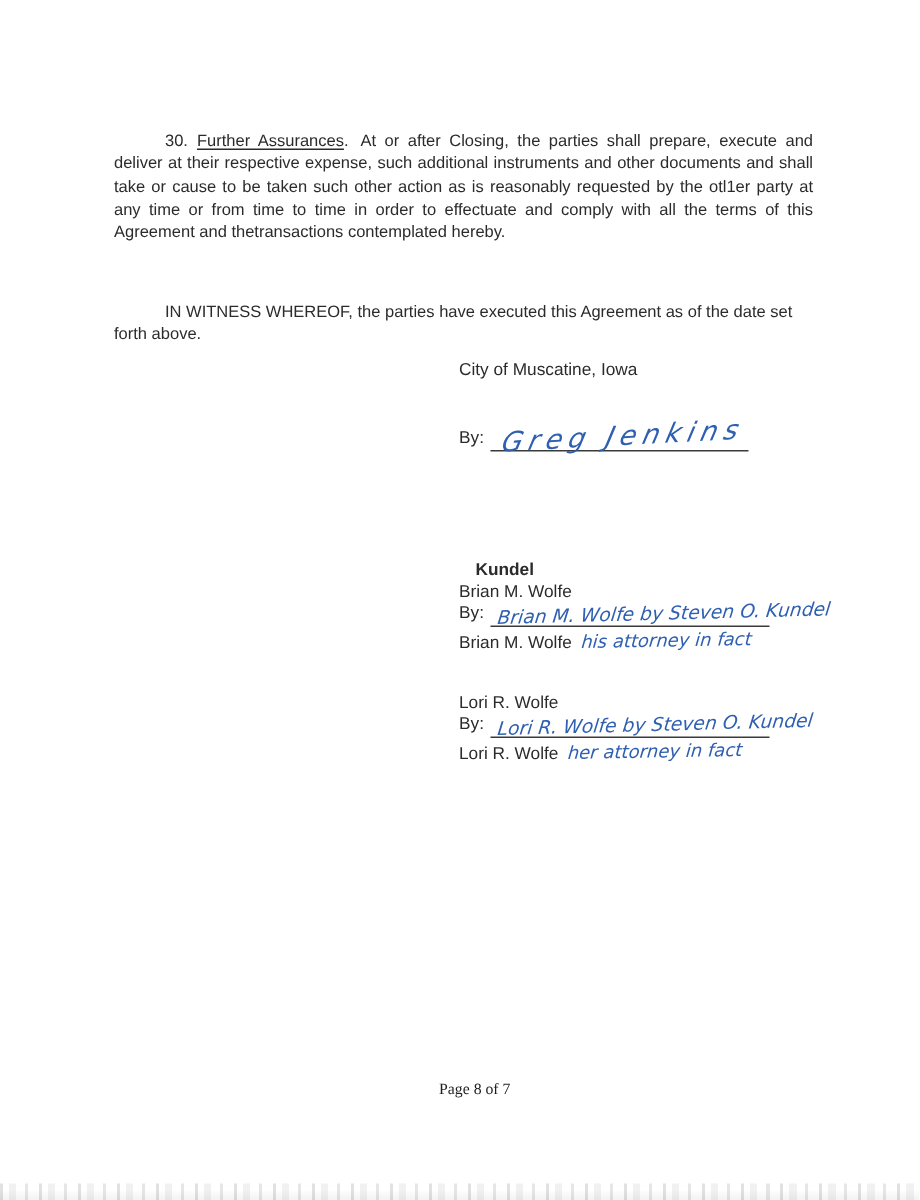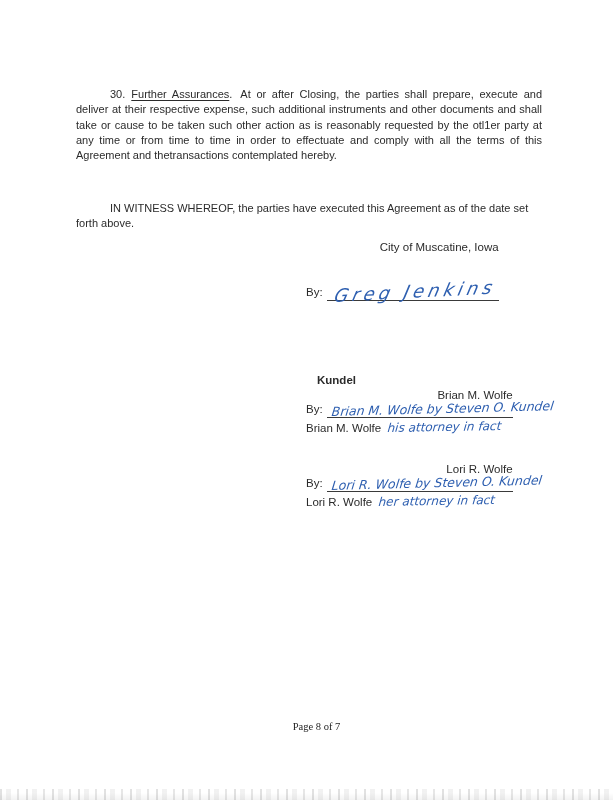--- a/index.html
+++ b/index.html
@@ -26,21 +26,21 @@
   #witness  { top: 190px; text-align: left; text-indent: 34px; }
   .p-num { padding-right: 6px; }
   .p-heading { text-decoration: underline; text-underline-offset: 2px; margin-top: 44px; }
   .p-sep { padding-right: 8px; }
 
   
   .sigblock { position: absolute; font-size: 11.5px; line-height: 14px; color: #2b2b2b; }
   #buyer-block  { left: 306px; top: 238px; }
   #seller-block { left: 306px; top: 373px; }
   .block-heading { font-weight: bold; margin-left: 11px; height: 13px; }
-  .party-name { margin-top: 2px; height: 14px; text-align: right; }
+  .party-name { margin-top: 2px; height: 14px; }
 
   .by-row { display: flex; align-items: flex-start; height: 16px; }
   .by-label { padding-right: 4px; }
   .sig-line {
     position: relative;
     display: inline-block;
     border-bottom: 1.5px solid #3a3a3a;
     height: 15px;
   }
   .sig-line.buyer-line  { width: 172px; }

